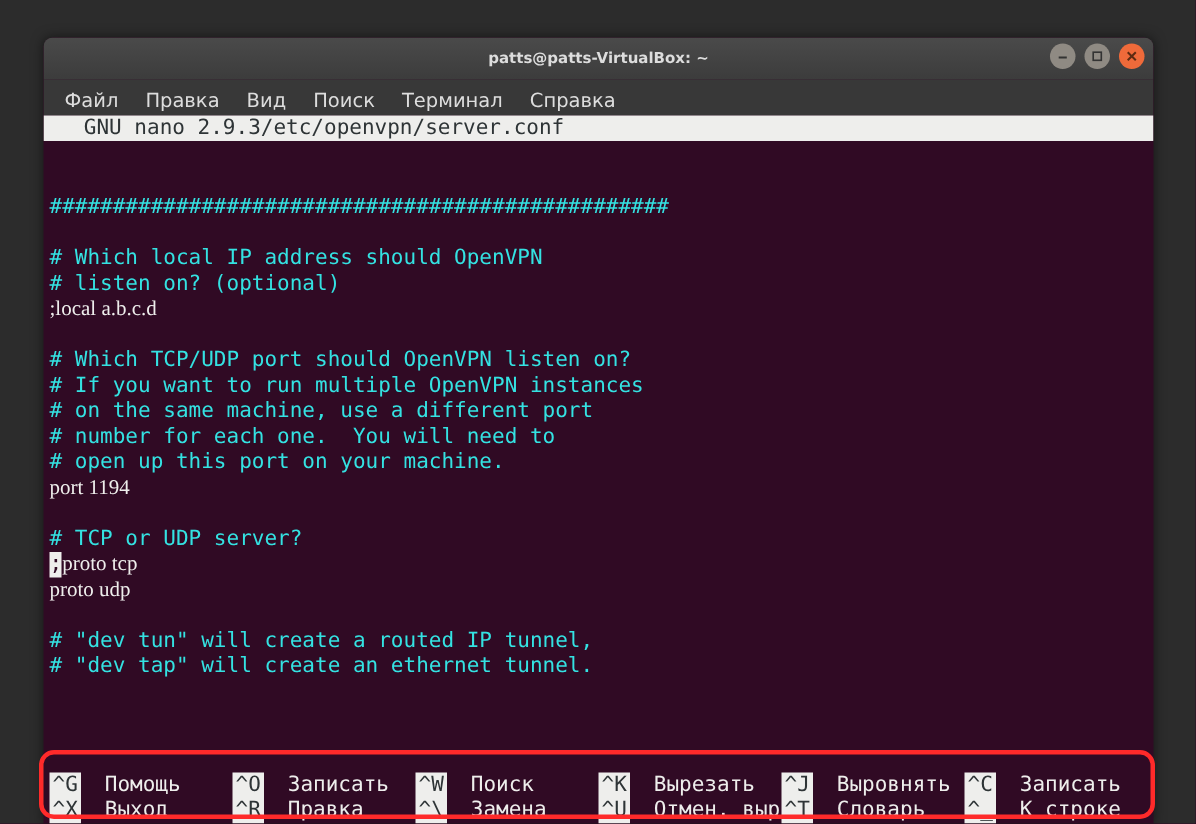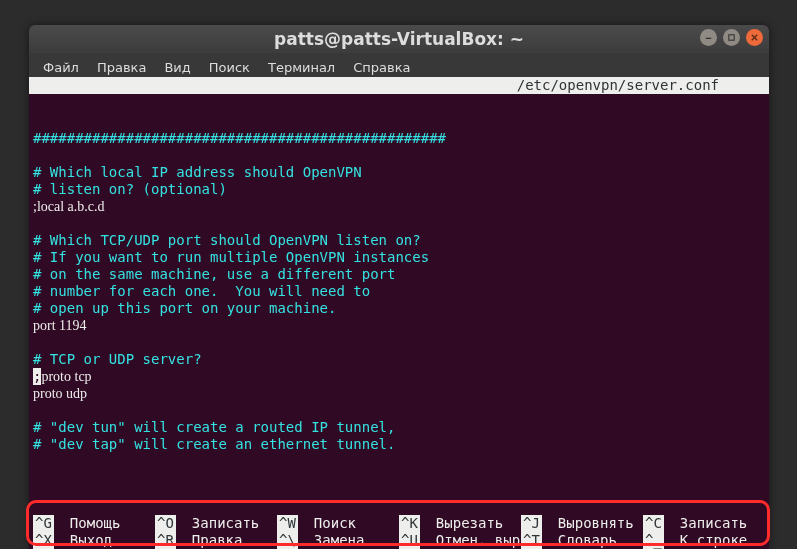--- a/index.html
+++ b/index.html
@@ -22,21 +22,21 @@
     box-shadow: 0 0 8px rgba(0,0,0,0.5);
   }
   .titlebar {
     height: 28px;
     background: linear-gradient(#4a4a4a, #3c3c3c);
     display: flex;
     align-items: center;
     justify-content: center;
     position: relative;
     color: #ddd;
-    font-size: 17px;
+    font-size: 10px;
     font-weight: bold;
   }
   .wincontrols {
     position: absolute;
     right: 6px;
     top: 4px;
     display: flex;
     gap: 6px;
   }
   .wbtn {
@@ -69,21 +69,21 @@
   }
   .nano-header {
     background: #eeeeec;
     color: #2e3436;
     display: flex;
     white-space: pre;
     padding-left: 10px;
     height: 17px;
   }
   .nano-header .nh-left { flex: 0 0 auto; }
-  .nano-header .nh-mid { flex: 1; text-align: right; }
+  .nano-header .nh-mid { flex: 1; text-align: left; }
   .content {
     padding: 2px 0 0 4px;
     white-space: pre;
   } 
   .c-cmt { color: #34e2e2; }
   .c-txt { color: #eeeeec; font-family: Liberation Serif, serif; }
   .cursor {
     background: #eeeeec;
     color: #300a24;
     display: inline-block;
@@ -143,20 +143,21 @@
     <span class="mitem">Файл</span>
     <span class="mitem">Правка</span>
     <span class="mitem">Вид</span>
     <span class="mitem">Поиск</span>
     <span class="mitem">Терминал</span>
     <span class="mitem">Справка</span>
   </div>
 
   <div class="term">
     <div class="nano-header">
+      <span class="nh-left">  GNU nano 2.9.3</span>
       <span class="nh-mid">/etc/openvpn/server.conf</span>
       <span style="flex:0 0 50px"></span>
     </div>
 
     <div class="content">
 <span class="c-txt"></span>
 <span class="c-cmt">#################################################</span>
 <span class="c-txt"></span>
 <span class="c-cmt"># Which local IP address should OpenVPN</span>
 <span class="c-cmt"># listen on? (optional)</span>

